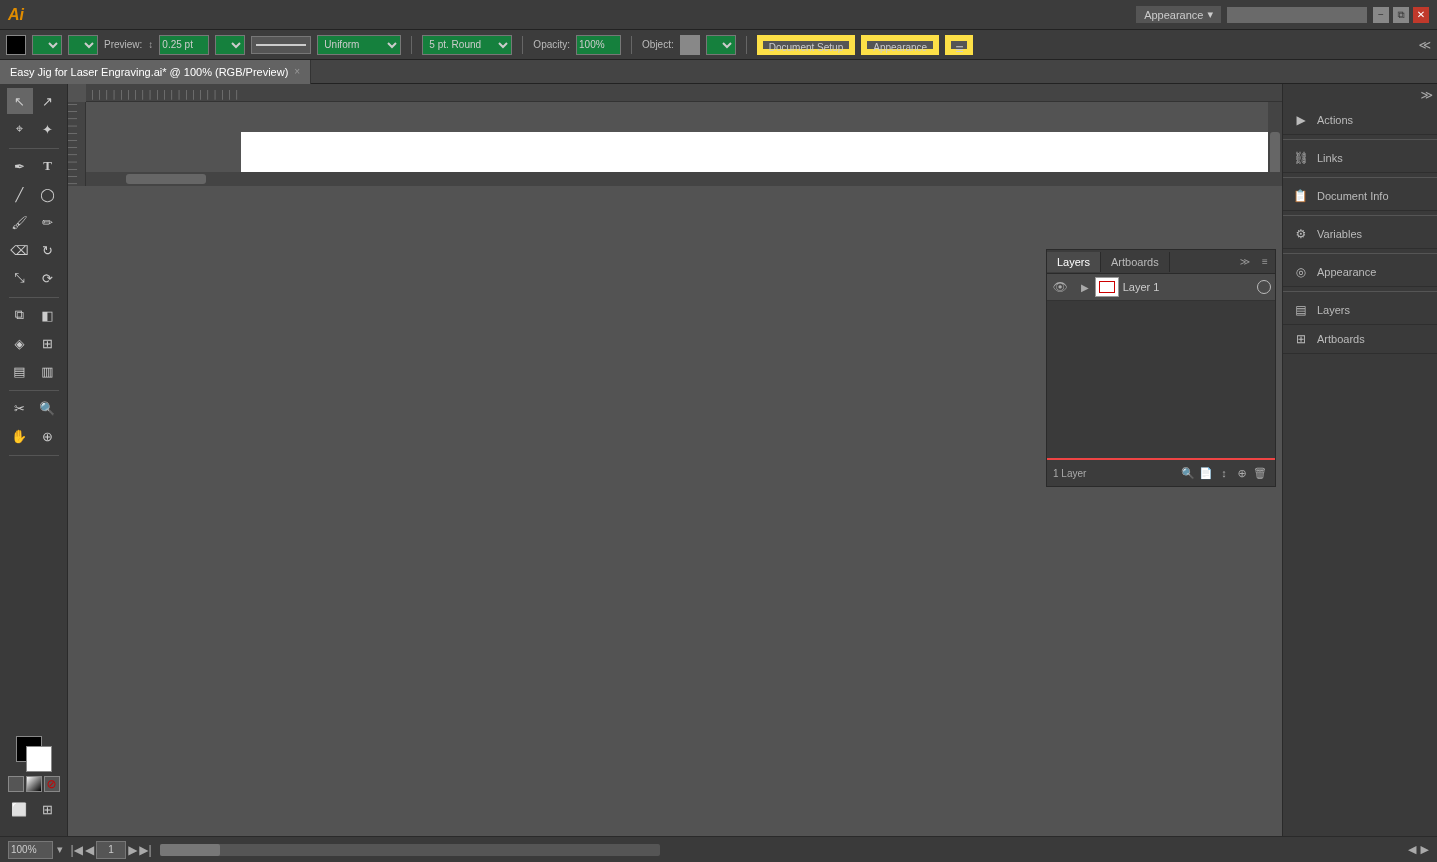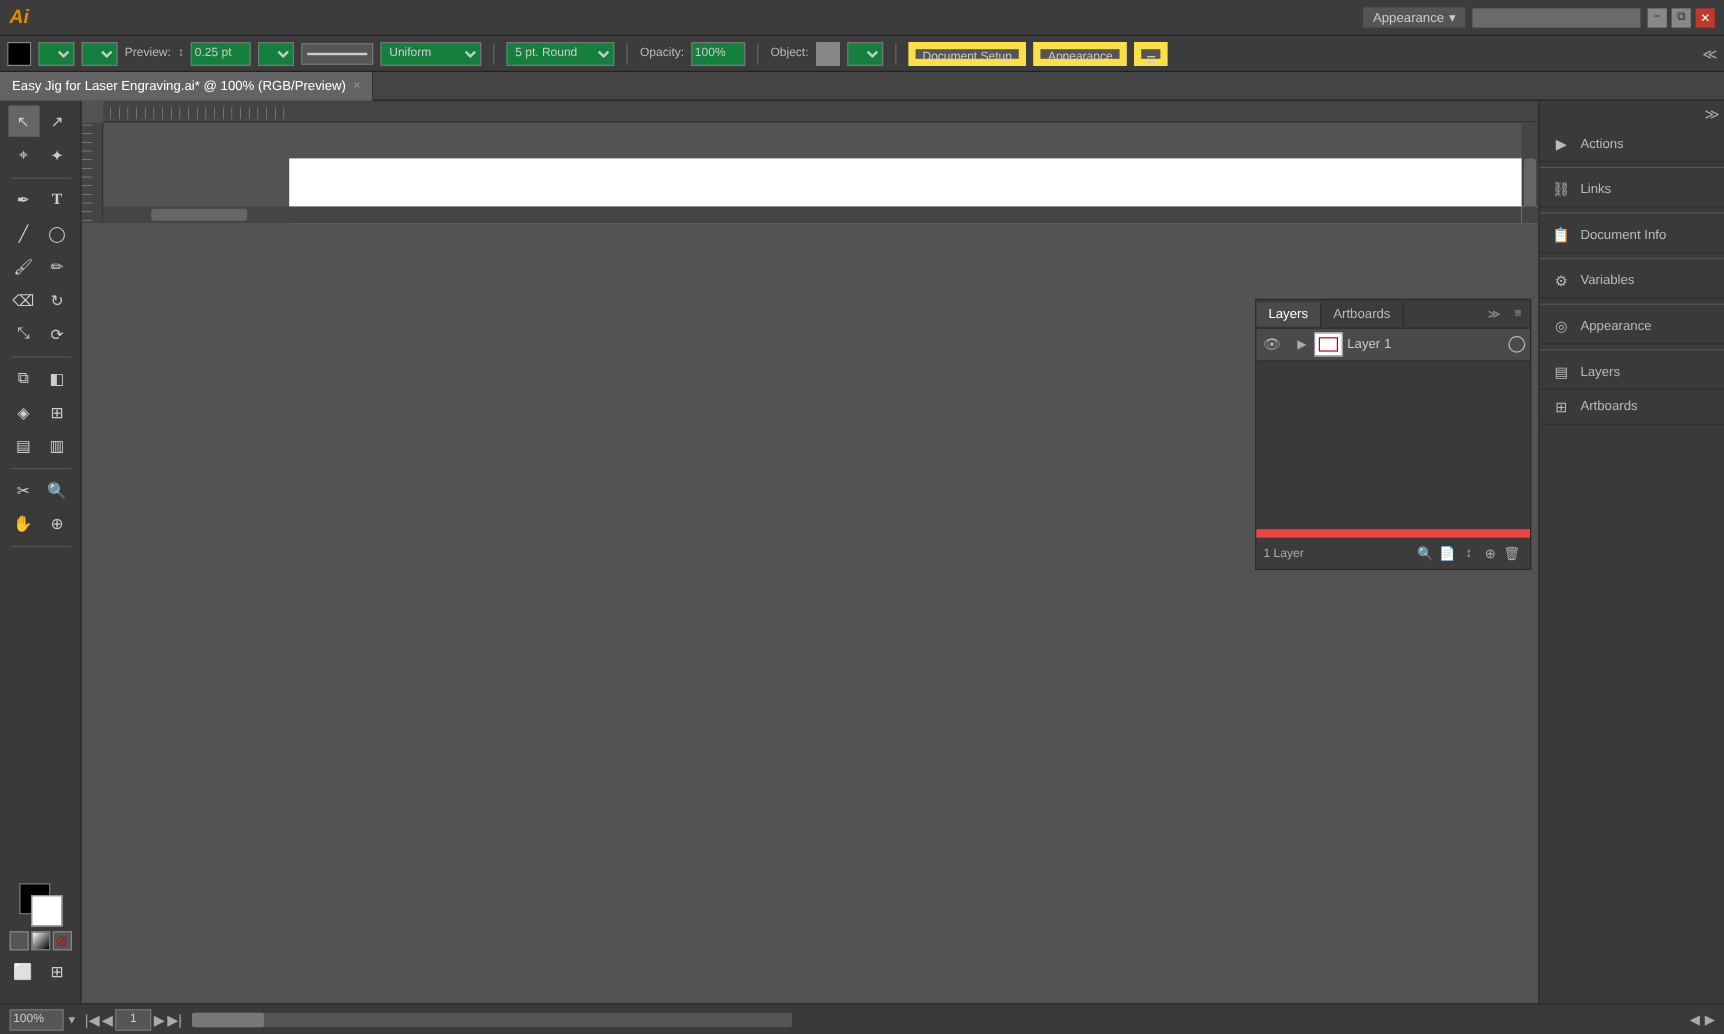--- a/index.html
+++ b/index.html
@@ -93,21 +93,21 @@
     .panel-tab.active { background: #4a4a4a; color: #fff; }
     .panel-tab-actions { margin-left: auto; display: flex; }
     .panel-icon-btn { width: 20px; height: 20px; display: flex; align-items: center; justify-content: center; color: #999; font-size: 10px; cursor: pointer; }
     .layer-row { display: flex; align-items: center; padding: 3px 4px; border-bottom: 1px solid #333; background: #4a4a4a; }
     .layer-eye { width: 18px; height: 18px; display: flex; align-items: center; justify-content: center; color: #aaa; font-size: 12px; cursor: pointer; }
     .layer-triangle { color: #aaa; font-size: 10px; cursor: pointer; margin: 0 2px; }
     .layer-thumb { width: 24px; height: 20px; background: #fff; border: 1px solid #999; margin: 0 4px; display: flex; align-items: center; justify-content: center; }
     .layer-thumb-inner { width: 16px; height: 12px; border: 1px solid #c00; background: #fff; }
     .layer-name { flex: 1; font-size: 11px; color: #ccc; }
     .layer-circle { width: 14px; height: 14px; border-radius: 50%; border: 1.5px solid #bbb; margin-left: 4px; }
-    .layers-footer { display: flex; align-items: center; padding: 4px 6px; border-top: 7px solid #ef4444; background: #3c3c3c; }
+    .layers-footer { display: flex; align-items: center; padding: 4px 6px; border-top: 2px solid #ef4444; background: #3c3c3c; margin-top: 17px; }
     .layers-footer-text { font-size: 10px; color: #aaa; flex: 1; }
     .layers-footer-btn { width: 18px; height: 18px; display: flex; align-items: center; justify-content: center; color: #aaa; font-size: 11px; cursor: pointer; }
 
     
     #statusbar {
       width: 100%; height: 26px; background: #3a3a3a; display: flex; align-items: center; padding: 0 8px; border-top: 1px solid #2a2a2a; gap: 8px;
     }
     .status-zoom { display: flex; align-items: center; gap: 4px; }
     .status-select { background: #555; border: 1px solid #777; color: #ccc; font-size: 10px; padding: 1px 2px; height: 18px; }
     .status-nav { display: flex; align-items: center; gap: 2px; color: #aaa; font-size: 11px; }

